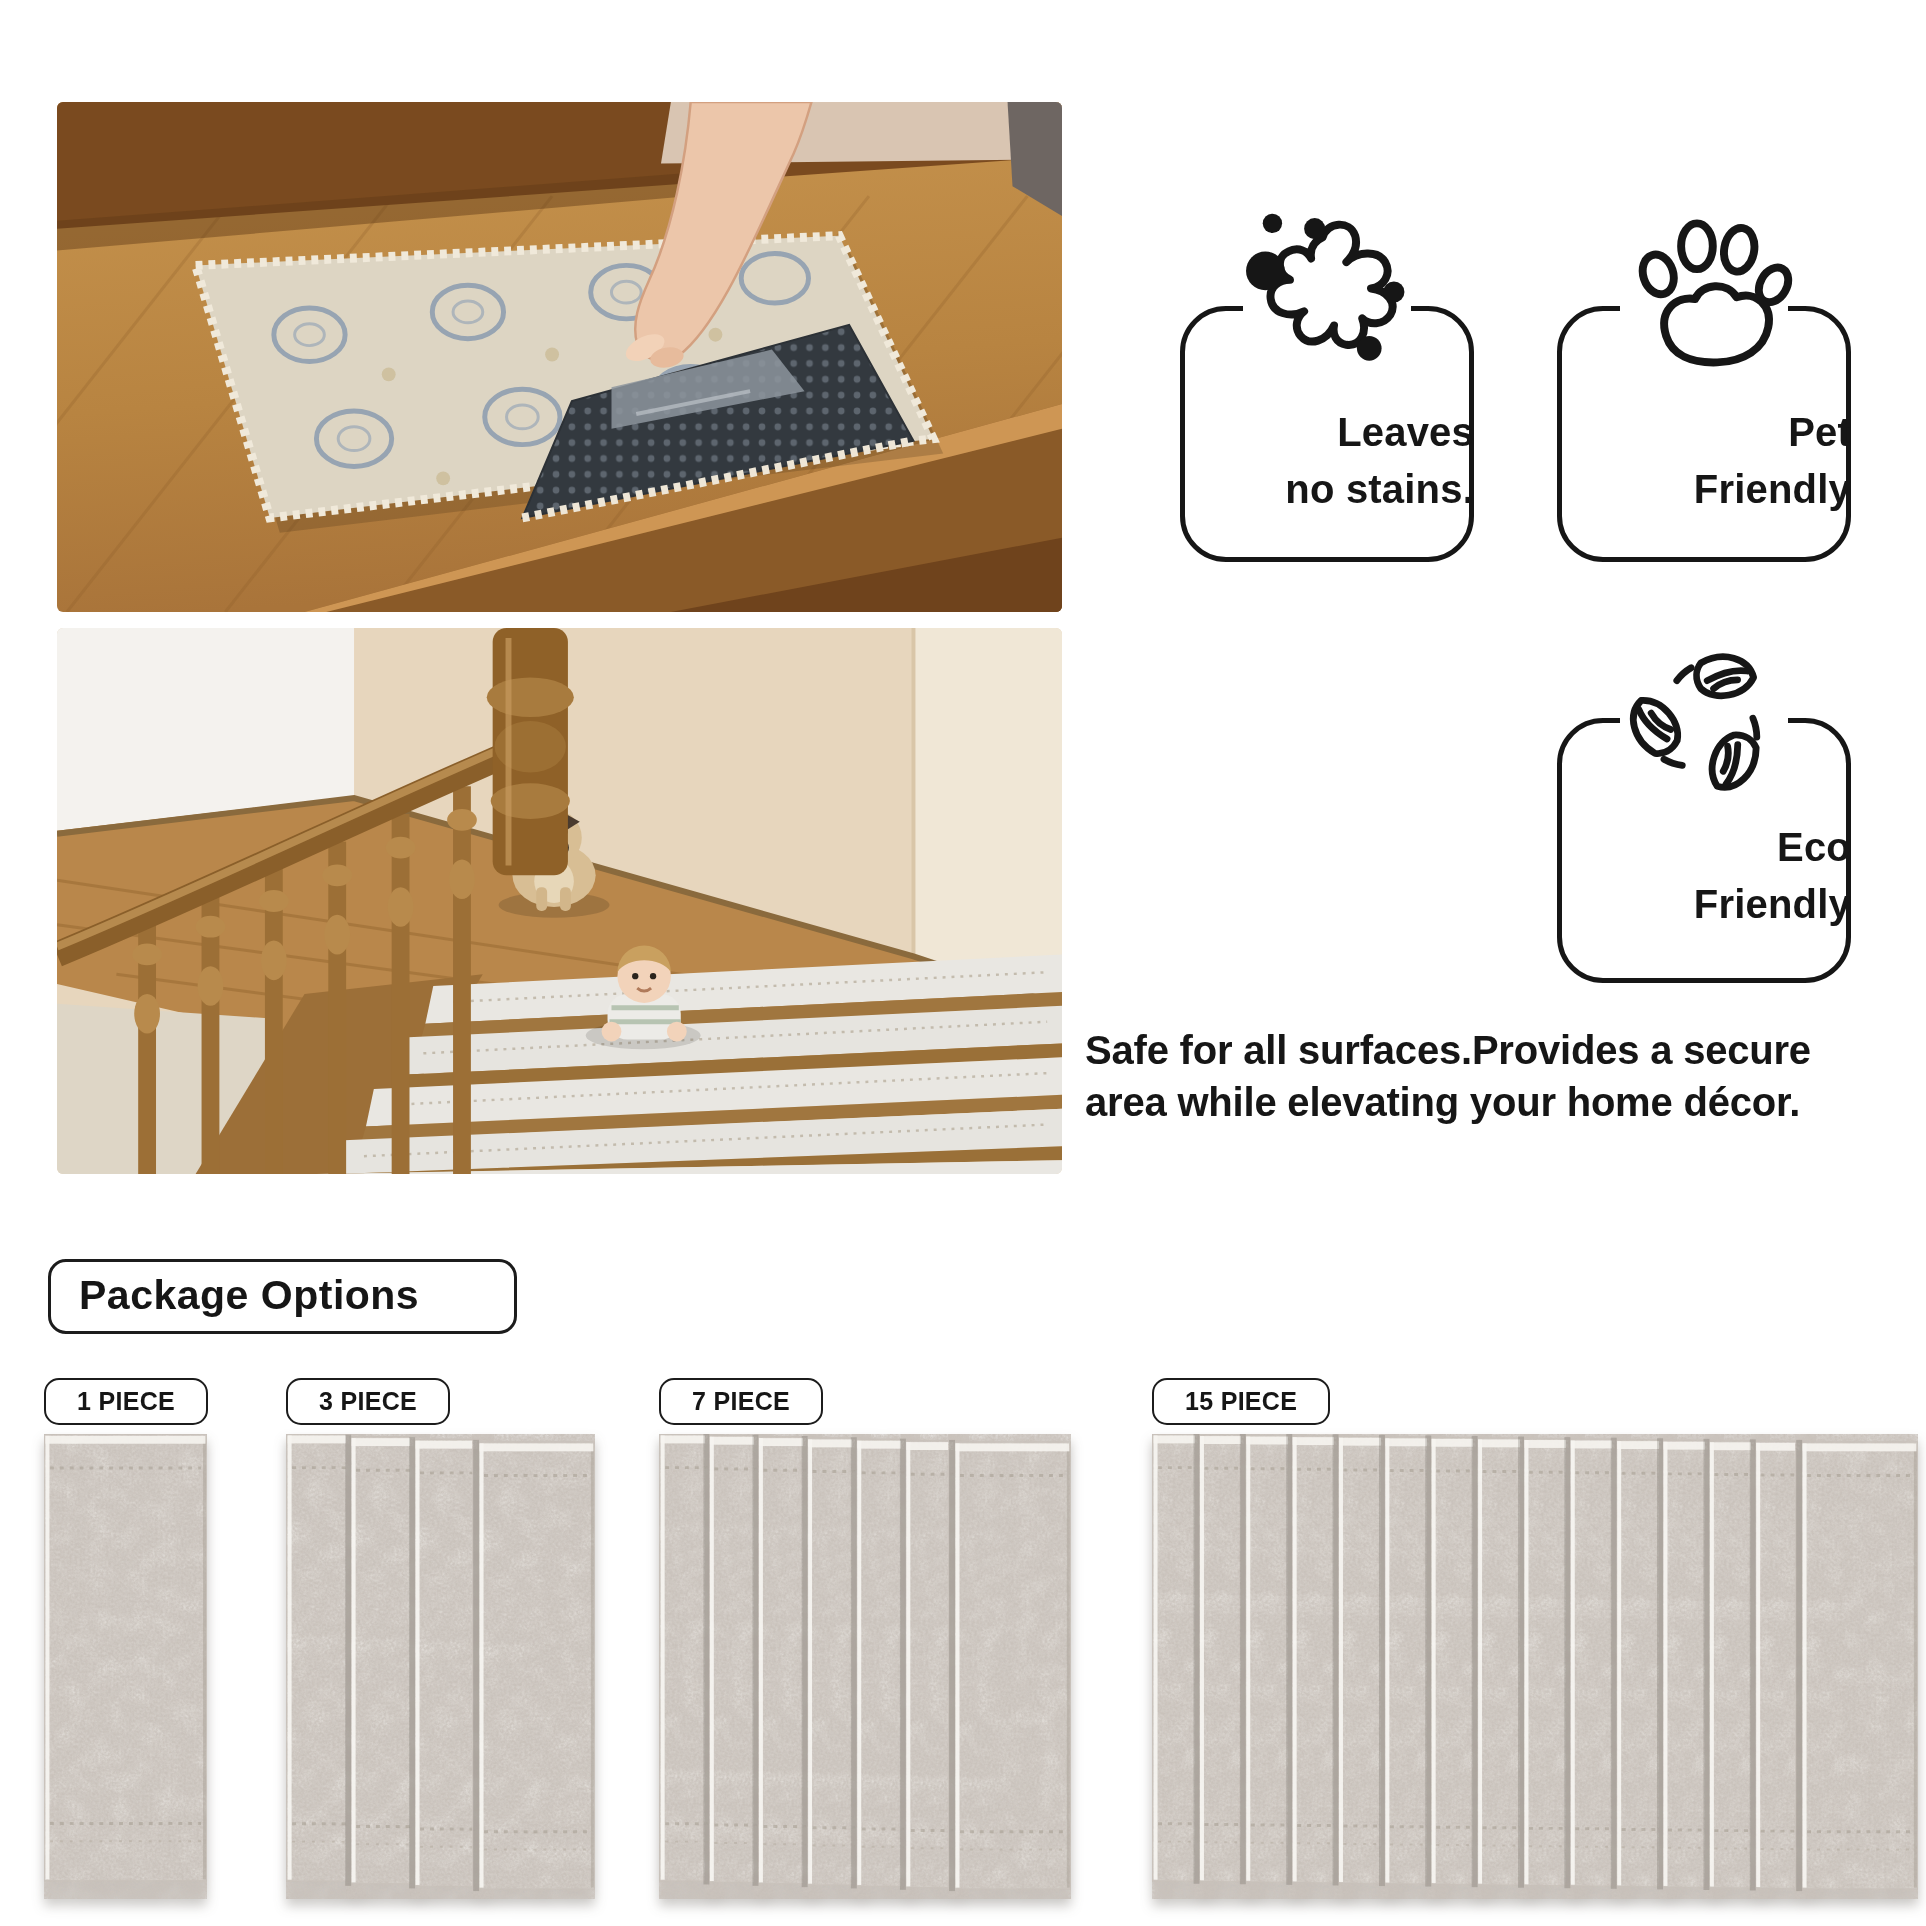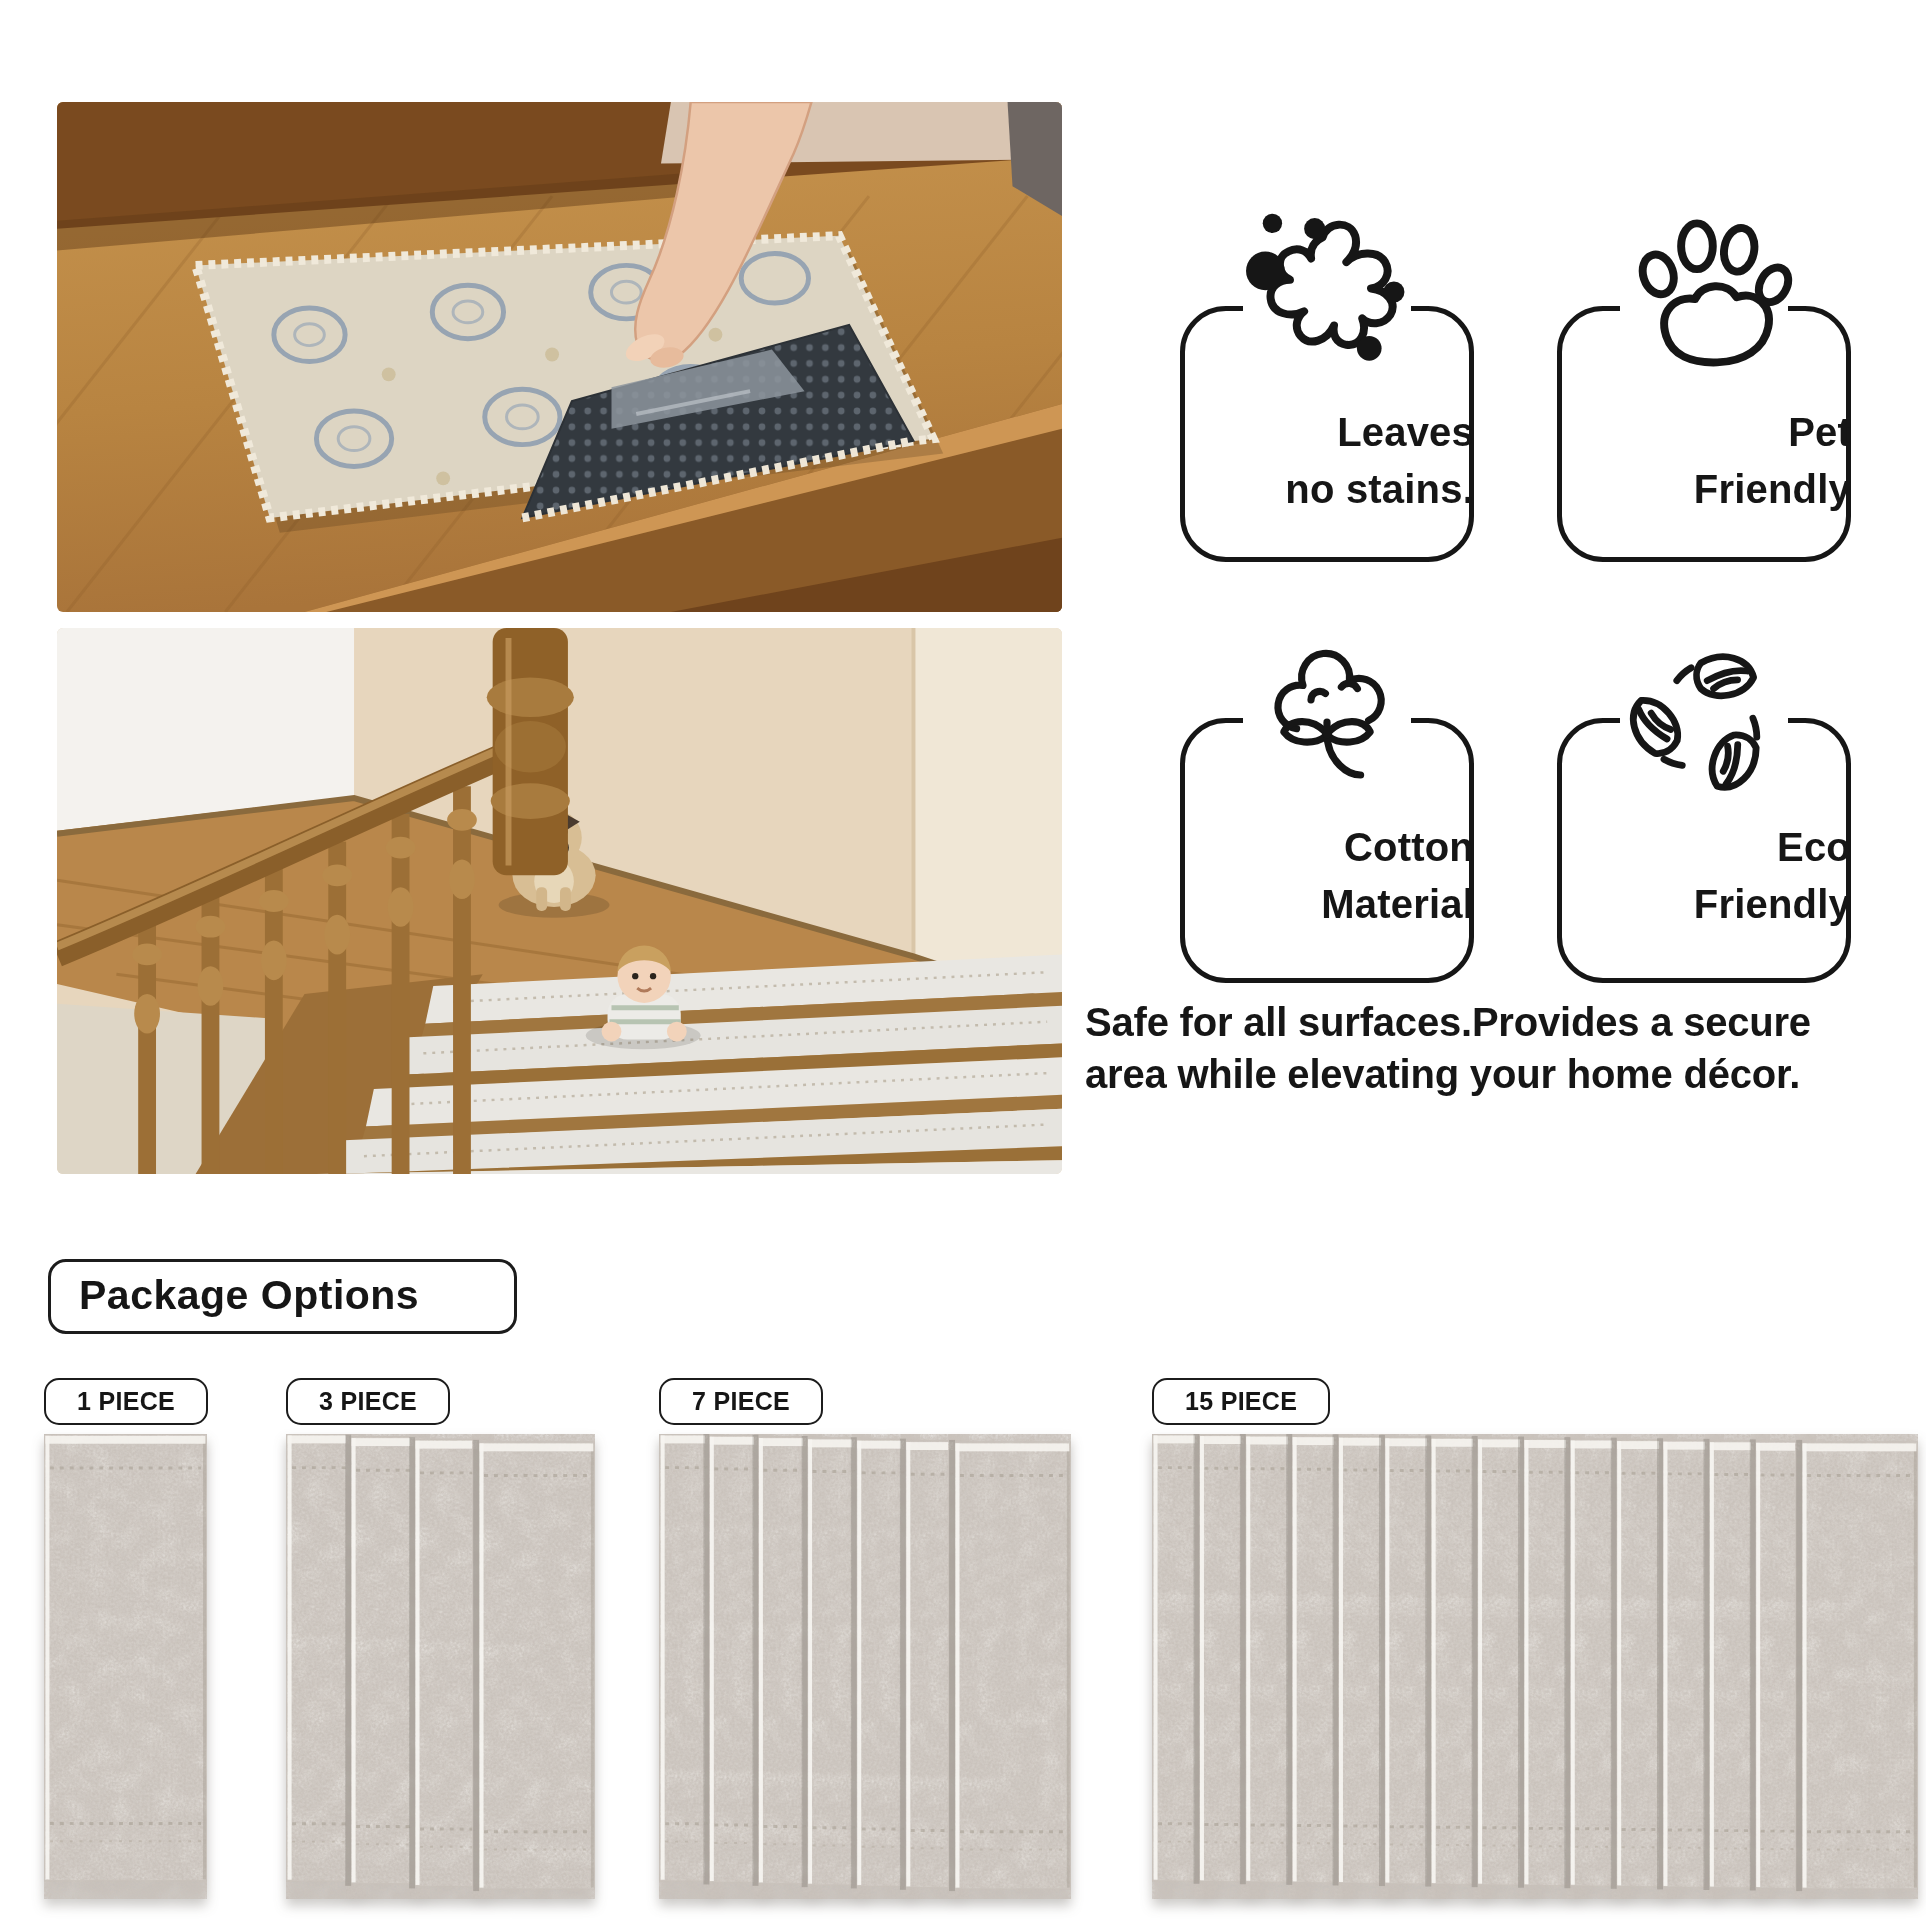--- a/index.html
+++ b/index.html
@@ -23,21 +23,21 @@
   .badge-box::before{content:"";position:absolute;top:-11px;left:50%;transform:translateX(-50%);
              width:168px;height:16px;background:#ffffff;}
   .badge-icon{position:absolute;top:0;left:50%;transform:translateX(-50%);z-index:2;}
   .r1 .badge-icon svg{width:180px;height:176px;}
   .r2 .badge-icon svg{width:164px;height:160px;}
   .badge-text{position:absolute;left:0;right:0;text-align:right;
              font-size:40px;font-weight:700;line-height:1.42;letter-spacing:0.2px;}
   .r1 .badge-text{bottom:44px;}
   .r2 .badge-text{bottom:50px;}
 
-  .caption{position:absolute;left:1085px;top:996px;width:842px;
+  .caption{position:absolute;left:1085px;top:1024px;width:842px;
            font-size:40px;font-weight:700;line-height:1.3;letter-spacing:-0.2px;}
   .caption span{white-space:nowrap;}
 
   .pkg-title{position:absolute;left:48px;top:1259px;display:inline-block;
              border:3px solid #1c1c1c;border-radius:18px;background:#fff;
              font-size:41px;font-weight:700;letter-spacing:0.5px;
              padding:10px 95px 12px 28px;}
   .pkg-label{position:absolute;top:1378px;display:inline-block;border:2.5px solid #1c1c1c;
              border-radius:15px;background:#fff;font-size:25px;font-weight:700;
              line-height:43px;padding:0 31px;letter-spacing:0.3px;}
@@ -248,38 +248,20 @@
         <path d="M57,150 C48,122 68,104 90,108 C97,90 127,88 137,106
                  C159,98 178,116 173,140 C168,165 145,179 115,180 C86,181 64,172 57,150 Z" stroke-linejoin="round"></path>
       </svg>
     </div>
     <div class="badge-text">
       <span>Pet</span><br>
       <span>Friendly</span>
     </div>
   </div>
 
-  <div class="badge r2 c1">
-    <div class="badge-box"></div>
-    <div class="badge-icon">
-      <svg viewBox="0 0 200 200" fill="none" stroke="#161616" stroke-width="9" stroke-linecap="round" stroke-linejoin="round">
-        <path d="M62,112 A26,26 0 1 1 70,58 A30,30 0 1 1 128,52 A26,26 0 1 1 152,102"></path>
-        <path d="M80,76 A11,11 0 0 1 98,68"></path>
-        <path d="M118,60 A12,12 0 0 1 138,62"></path>
-        <path d="M98,116 C80,98 54,100 46,116 C58,132 84,132 98,122 Z"></path>
-        <path d="M102,116 C120,98 146,100 154,116 C142,132 116,132 102,122 Z"></path>
-        <path d="M100,118 C100,132 104,146 116,158 C124,166 134,170 142,170"></path>
-        <line x1="100" y1="104" x2="100" y2="120"></line>
-      </svg>
-    </div>
-    <div class="badge-text">
-      <span>Cotton</span><br>
-      <span>Material</span>
-    </div>
-  </div>
 
   <div class="badge r2 c2">
     <div class="badge-box"></div>
     <div class="badge-icon">
       <svg viewBox="0 0 200 200" fill="none" stroke="#161616" stroke-width="8.5" stroke-linecap="round" stroke-linejoin="round">
         <g>
           <path d="M96,30 C124,14 156,24 162,48 C150,72 114,78 96,62 C88,50 90,38 96,30 Z"></path>
           <path d="M104,52 C122,42 140,38 154,40"></path>
           <path d="M112,62 C120,55 132,51 142,51"></path>
           <path d="M66,52 A62,62 0 0 1 84,36"></path>

